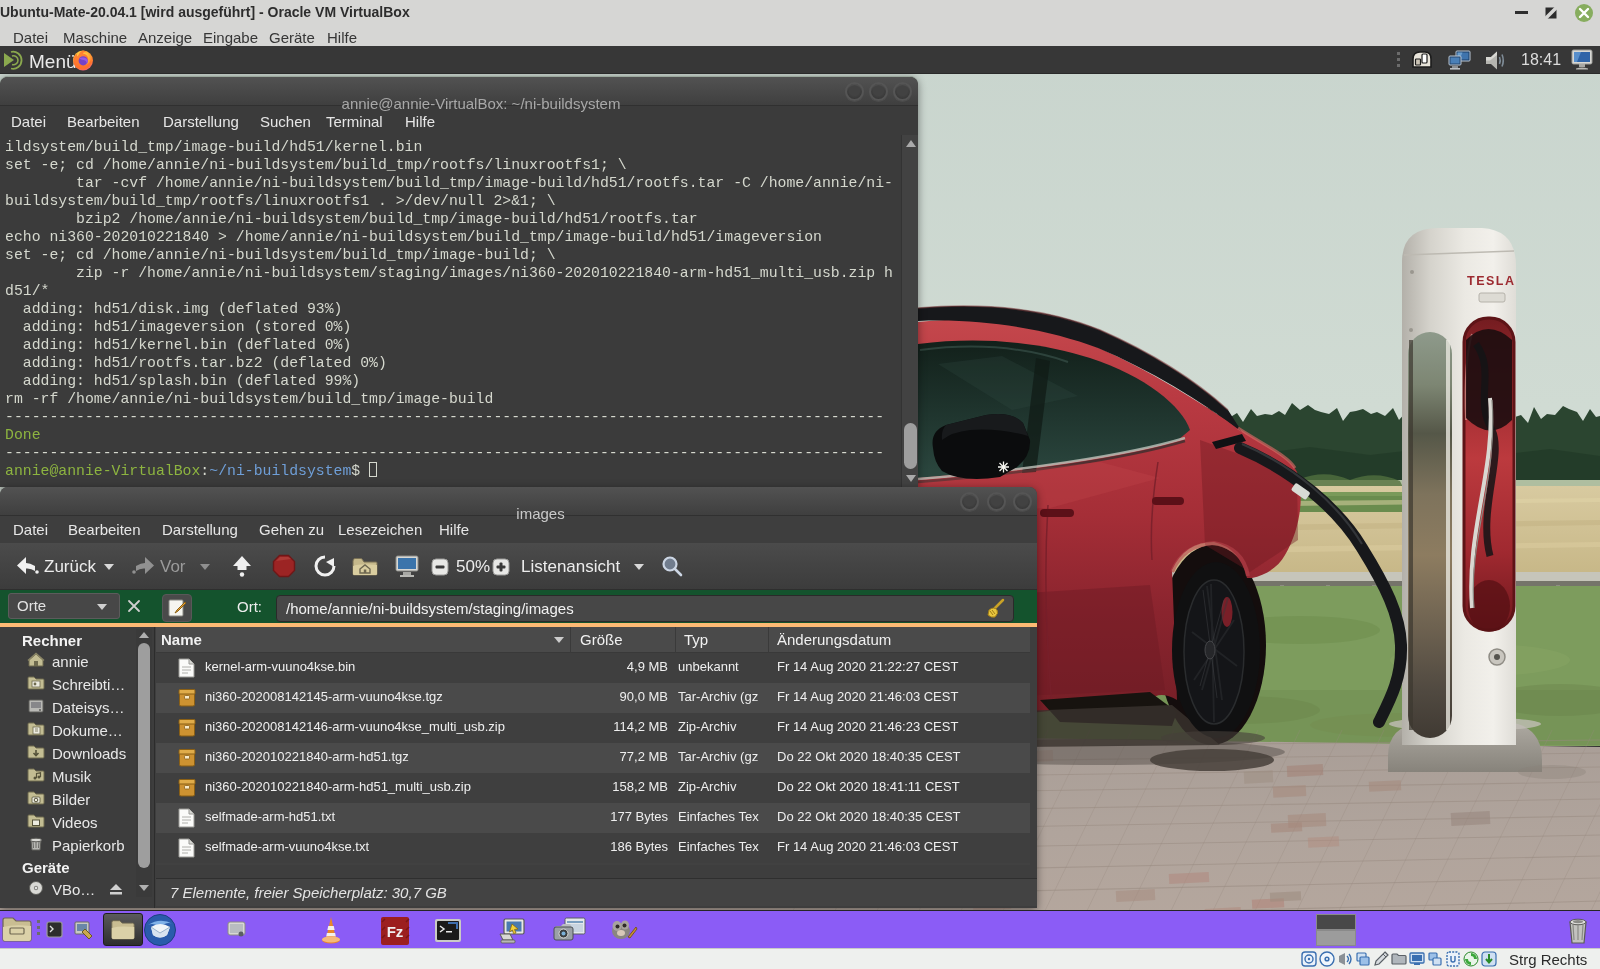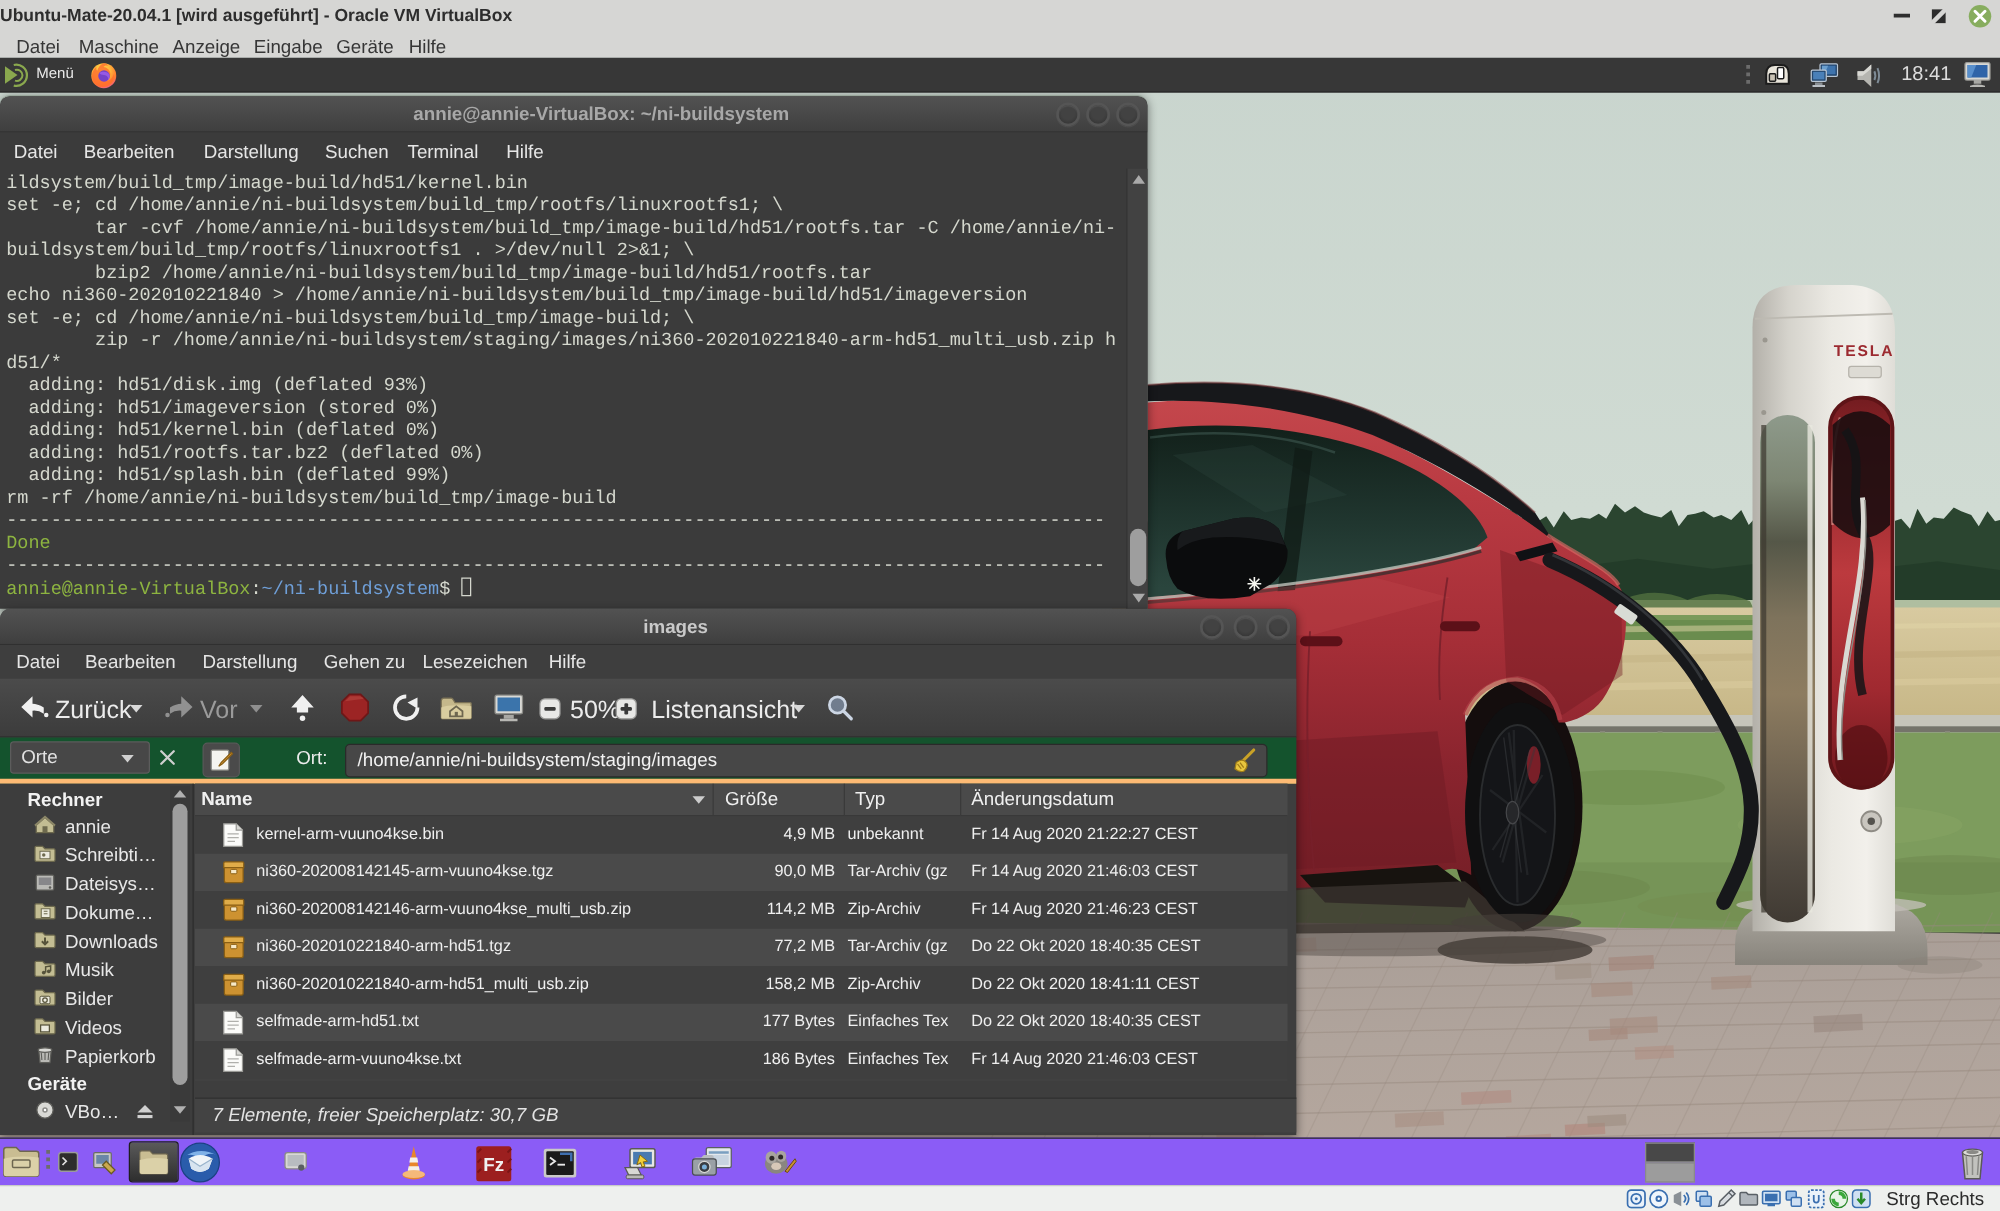--- a/index.html
+++ b/index.html
@@ -13,34 +13,34 @@
 .vbmenu { position:absolute; top:29px; font-size:15px; color:#363636; }
 #vbox-status { position:absolute; left:0; top:948px; width:1600px; height:21px; background:#eef0ee; border-top:1px solid #c8cac8; z-index:50; }
 #strg { position:absolute; left:1509px; top:2px; font-size:15px; color:#2b2b2b; }
 
 #mate-top { position:absolute; left:0; top:46px; width:1600px; height:28px; background:#373737; z-index:40; border-bottom:1px solid #2a2a2a;}
 #mate-bottom { position:absolute; left:0; top:910px; width:1600px; height:38px; background:#8b5cf6; z-index:40; border-top:1px solid #262626; }
 .ptxt { position:absolute; color:#eaeaea; font-size:15px; }
 
 .window { position:absolute; background:#3b3b3b; border-radius:8px 8px 0 0; box-shadow:0 2px 8px rgba(0,0,0,.45); }
 .titlebar { position:absolute; left:0; top:0; width:100%; height:29px; background:linear-gradient(#525252,#3f3f3f); border-radius:8px 8px 0 0; border-bottom:1px solid #303030; }
-.title { position:absolute; width:100%; text-align:center; top:6px; font-size:15px; color:#a8a8a8; font-weight:bold;padding-left:44px; }
+.title { position:absolute; width:100%; text-align:center; top:18px; font-size:15px; color:#a8a8a8; font-weight:normal;padding-left:44px; }
 .wbtn { position:absolute; top:5px; width:19px; height:19px; border-radius:50%; background:radial-gradient(circle at 50% 42%, #424242 45%, #363636 80%); border:2px solid #555555; box-shadow:0 1px 0 rgba(255,255,255,.06), inset 0 1px 1px rgba(255,255,255,.1); }
 .menubar { position:absolute; left:0; width:100%; font-size:15px; color:#e6e6e6; }
 .menubar span { position:absolute; top:0; }
 
 #term { left:0; top:76px; width:918px; height:411px; z-index:10; border-top:1px solid #9aa89c; }
 #termtext { position:absolute; left:5px; top:61px; font-family:"Liberation Mono",monospace; font-size:14.8px; line-height:18px; color:#d5d8ce; white-space:pre; }
 #termtext .g { color:#8db440;text-align:center; }
 #termtext .b { color:#6f9fd8; }
 .cursor { display:inline-block; width:8px; height:15px; border:1.5px solid #d5d8ce; vertical-align:-2px; }
 #termscroll { position:absolute; right:0px; top:58px; width:17px; height:352px; background:#424242; border-left:1px solid #333; }
 
 #fm { left:0; top:487px; width:1037px; height:421px; z-index:20; background:#3e3e3e; }
-#fm-toolbar { position:absolute; left:0; top:56px; width:100%; height:47px; background:linear-gradient(#4b4b4b,#3c3c3c); border-bottom:1px solid #2e2e2e; color:#ececec; font-size:20px; }
+#fm-toolbar { position:absolute; left:0; top:56px; width:100%; height:47px; background:linear-gradient(#4b4b4b,#3c3c3c); border-bottom:1px solid #2e2e2e; color:#ececec; font-size:17px; }
 #fm-locbar { position:absolute; left:0; top:103px; width:100%; height:37px; background:#14532d; border-bottom:4px solid #fdba74; }
 #fm-input { position:absolute; left:276px; top:5px; width:738px; height:27px; background:#474747; border:1px solid #2a2a2a; border-radius:4px; color:#f2f2f2; font-size:15px; line-height:25px; padding-left:9px; }
 #fm-side { position:absolute; left:0; top:140px; width:155px; height:281px; background:#3d3d3d; border-right:1px solid #2c2c2c; }
 .sitem { position:absolute; left:52px; font-size:15px; color:#e8e8e8; white-space:nowrap; }
 .shead { position:absolute; left:22px; font-size:15px; font-weight:bold; color:#f2f2f2; white-space:nowrap; }
 .sicon { position:absolute; left:27px; width:18px; height:16px; }
 #fm-main { position:absolute; left:156px; top:140px; width:874px; height:238px; background:#414141; }
 #fm-header { position:absolute; left:0; top:0; width:874px; height:26px; background:#4a4a4a; border-bottom:1px solid #393939; color:#f0f0f0; font-size:15px; }
 .hdr { position:absolute; top:4px; }
 .hdiv { position:absolute; top:0; width:1px; height:26px; background:#3a3a3a; }
@@ -325,21 +325,21 @@
         <path d="M5,5 L13,13 M13,5 L5,13" stroke="#fff" stroke-width="2.4" stroke-linecap="round"></path>
       </svg>
 </div>
 
 <div id="mate-top">
   <svg class="abs" style="left:2px;top:3px" width="22" height="22" viewBox="0 0 22 22">
     <path d="M2,4 L12,11 L2,18 Z" fill="#8aa84e"></path>
     <path d="M9,3 A8.5,8.5 0 1 1 9,19.5" fill="none" stroke="#8aa84e" stroke-width="1.8"></path>
     <path d="M10,7 A4.5,4.5 0 1 1 10,15.5" fill="none" stroke="#8aa84e" stroke-width="1.6"></path>
   </svg>
-  <span class="ptxt" style="left:29px;top:5px;font-size:12px">Menü</span>
+  <span class="ptxt" style="left:29px;top:5px;font-size:19px">Menü</span>
   <svg class="abs" style="left:71px;top:2px" width="24" height="24" viewBox="0 0 24 24">
     <defs>
           <radialGradient id="ffg" cx=".42" cy=".3" r=".75">
             <stop offset="0" stop-color="#ffe14a"></stop>
             <stop offset=".45" stop-color="#ffb73a"></stop>
             <stop offset=".78" stop-color="#ff7b2e"></stop>
             <stop offset="1" stop-color="#ef5b96"></stop>
           </radialGradient>
         </defs>
     <circle cx="12" cy="12.5" r="10" fill="url(#ffg)"></circle>

